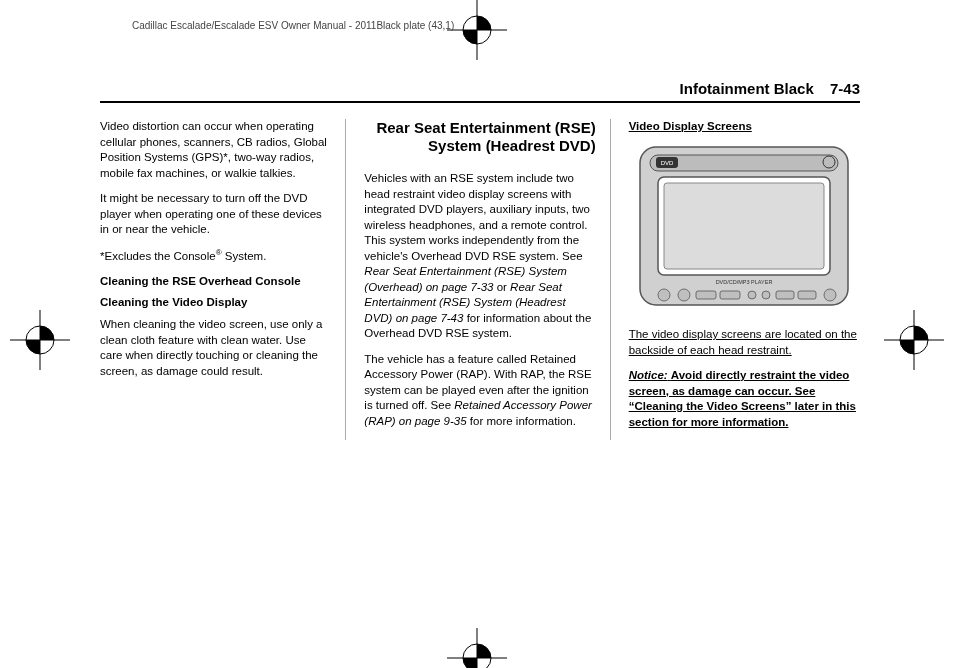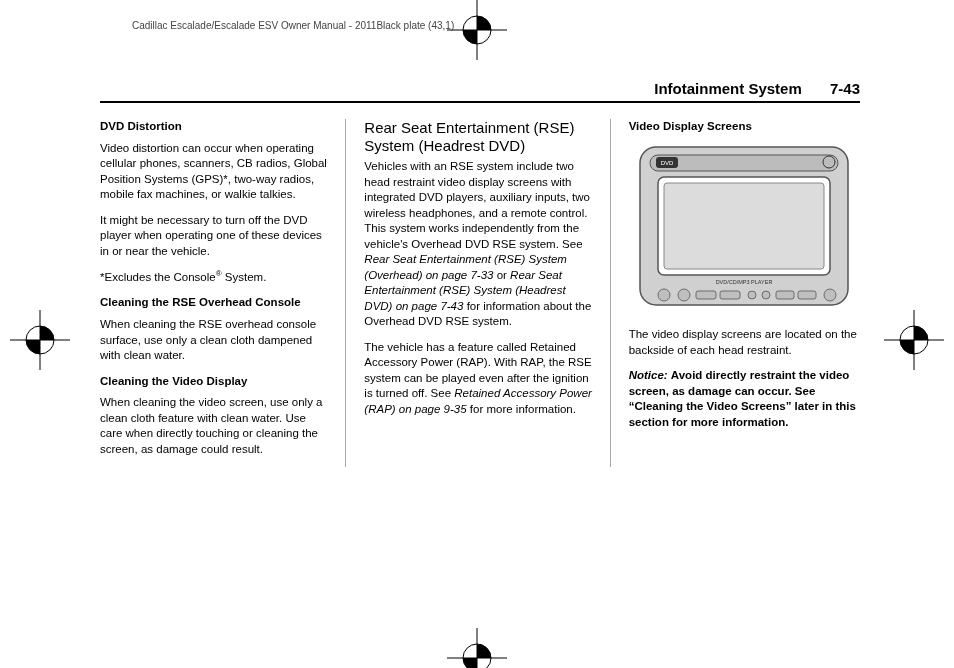--- a/index.html
+++ b/index.html
@@ -38,36 +38,36 @@
     width: 760px;
   }
   .section-header {
     text-align: right;
     border-bottom: 2px solid #000;
     padding-bottom: 4px;
     margin-bottom: 16px;
     font-weight: bold;
     font-size: 15px;
   }
-  .section-header .num { margin-left: 24px; }
+  .section-header .num { margin-left: 12px; }
   .columns {
     display: flex;
     gap: 18px;
   }
   .col {
     flex: 1 1 0;
     border-right: 1px solid #aaa;
     padding-right: 14px;
     font-size: 11.5px;
     line-height: 1.35;
   }
-  .col:last-child { border-right: none; padding-right: 0; }
+  .col:last-child { border-right: none; padding-right: 0; text-decoration: underline; }
   .col p { margin: 0 0 10px 0; }
   .col h3 { font-size: 11.5px; font-weight: bold; margin: 0 0 6px 0; }
-  .col h2 { font-size: 15px; font-weight: normal; margin: 0 0 4px 0; line-height: 1.2; }
+  .col h2 { font-size: 15px; font-weight: bold; margin: 0 0 16px 0; line-height: 1.2; text-align: right; }
   .italic { font-style: italic; text-align: center; }
   .bold { font-weight: bold; }
   sup { font-size: 0.7em; vertical-align: super; }
   .figure {
     margin: 6px 0 12px 0;
     text-align: center;
   }
   .figure svg { width: 220px; height: auto; }
 </style>
 </head>
@@ -110,33 +110,31 @@
     </svg>
 </div>
 
 <div class="top-header">
   <span>Cadillac Escalade/Escalade ESV Owner Manual - 2011</span>
   <span>Black plate (43,1)</span>
 </div>
 
 <div class="page-body">
   <div class="section-header">
-    <span>Infotainment System</span>
+    <span>Infotainment Black</span>
     <span class="num">7-43</span>
   </div>
 
   <div class="columns">
 
     <div class="col">
-      <h3>DVD Distortion</h3>
       <p>Video distortion can occur when operating cellular phones, scanners, CB radios, Global Position Systems (GPS)*, two-way radios, mobile fax machines, or walkie talkies.</p>
       <p>It might be necessary to turn off the DVD player when operating one of these devices in or near the vehicle.</p>
       <p><span>*Excludes the Console</span><sup>®</sup><span> System.</span></p>
       <h3>Cleaning the RSE Overhead Console</h3>
-      <p>When cleaning the RSE overhead console surface, use only a clean cloth dampened with clean water.</p>
       <h3>Cleaning the Video Display</h3>
       <p>When cleaning the video screen, use only a clean cloth feature with clean water. Use care when directly touching or cleaning the screen, as damage could result.</p>
     </div>
 
     <div class="col">
       <h2>Rear Seat Entertainment (RSE) System (Headrest DVD)</h2>
       <p>
         <span>Vehicles with an RSE system include two head restraint video display screens with integrated DVD players, auxiliary inputs, two wireless headphones, and a remote control. This system works independently from the vehicle's Overhead DVD RSE system. See </span>
         <span class="italic">Rear Seat Entertainment (RSE) System (Overhead) on page 7-33</span>
         <span> or </span>

